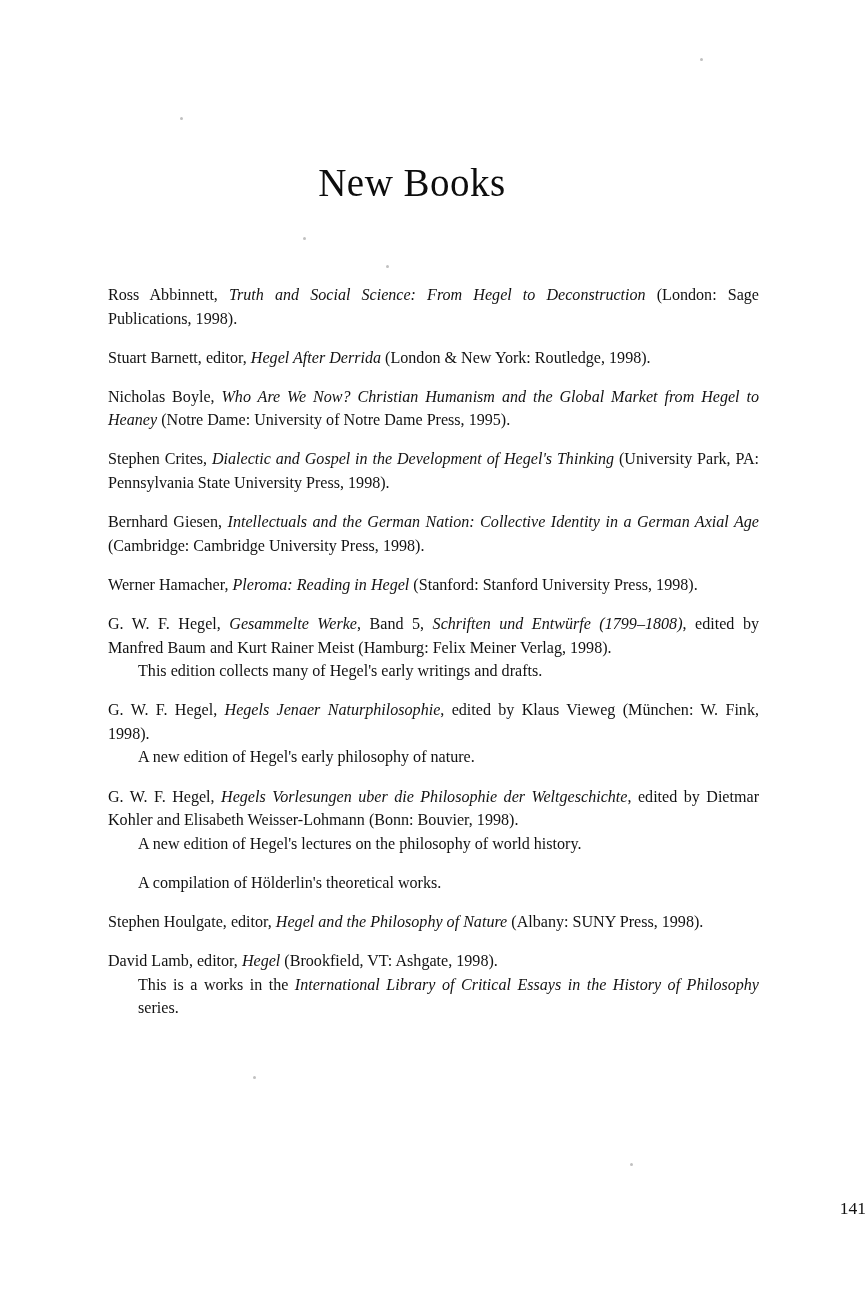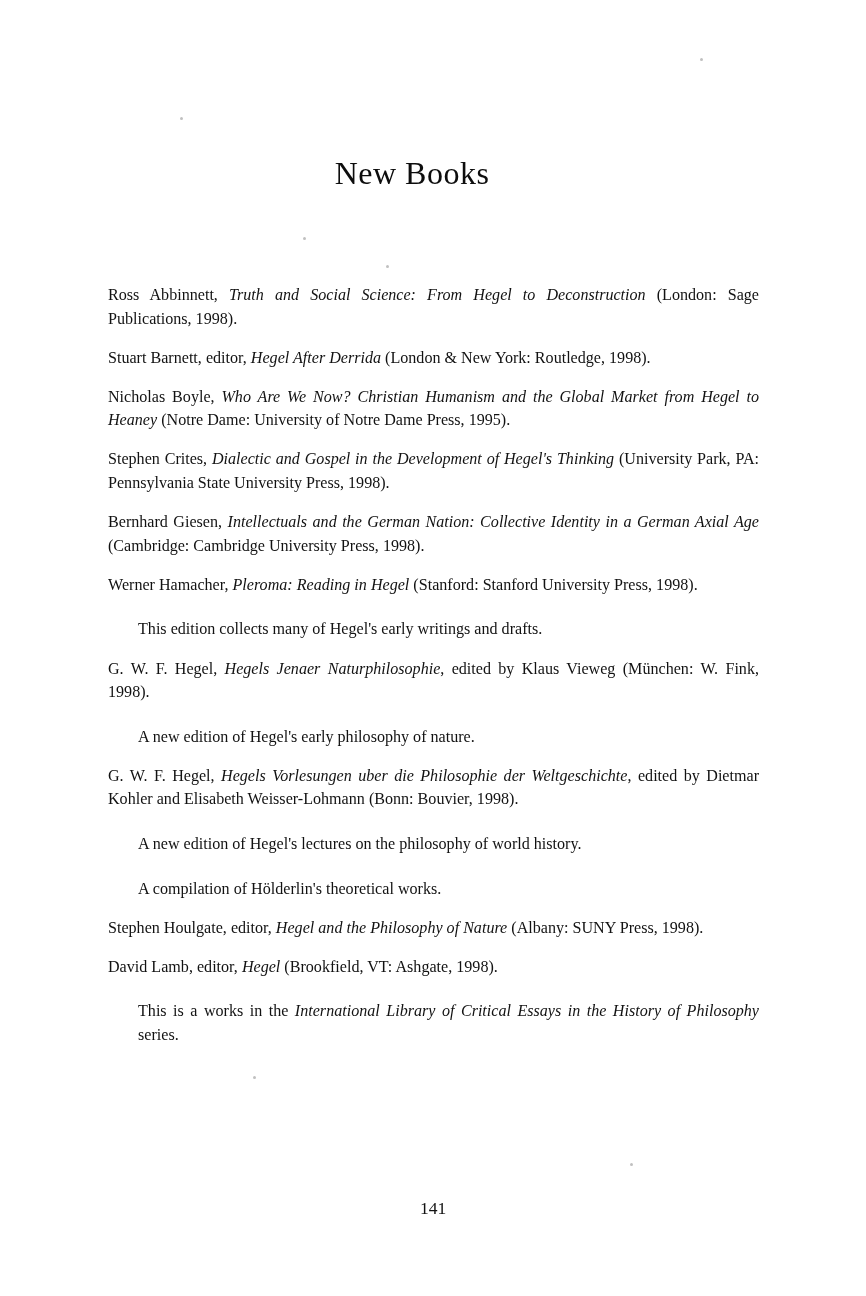--- a/index.html
+++ b/index.html
@@ -21,21 +21,21 @@
     width: 866px;
     height: 1296px;
     background: #ffffff;
   }
   .page-title {
     position: absolute;
     left: 0;
     top: 134px;
     width: 824px;
     text-align: center;
-    font-size: 32px;
+    font-size: 39px;
     letter-spacing: 0.5px;
     font-weight: normal;
     color: #0d0d0d;
   }
   .content {
     position: absolute;
     left: 108px;
     top: 283px;
     width: 651px;
   }
@@ -47,29 +47,28 @@
     text-justify: inter-word;
     color: #121212;
     hyphens: manual;
   }
   .entry:last-child { margin-bottom: 0; }
   .entry .ref { display: block; }
   .entry .note {
     display: block;
     margin-left: 30px;
     text-align: justify;
-    margin-top: 21px;
   }
   i { }
   .page-number {
     position: absolute;
     left: 0;
     top: 1198px;
     width: 866px;
-    text-align: center;
+    text-align: right;
     font-size: 17.5px;
     color: #111111;
   }
   .speck {
     position: absolute;
     background: #8d8d8d;
     border-radius: 50%;
     opacity: 0.55;
   }
 </style>
@@ -93,20 +92,21 @@
       <div class="entry">
         <span class="ref"><span>Stephen Crites, </span><i>Dialectic and Gospel in the Development of Hegel's Thinking</i><span> (University Park, PA: Pennsylvania State University Press, 1998).</span></span>
       </div>
       <div class="entry">
         <span class="ref"><span>Bernhard Giesen, </span><i>Intellectuals and the German Nation: Collective Identity in a German Axial Age</i><span> (Cambridge: Cambridge University Press, 1998).</span></span>
       </div>
       <div class="entry">
         <span class="ref"><span>Werner Hamacher, </span><i>Pleroma: Reading in Hegel</i><span> (Stanford: Stanford University Press, 1998).</span></span>
       </div>
       <div class="entry">
+        <span class="ref"><span>G. W. F. Hegel, </span><i>Gesammelte Werke</i><span>, Band 5, </span><i>Schriften und Entwürfe (1799–1808)</i><span>, edited by Manfred Baum and Kurt Rainer Meist (Hamburg: Felix Meiner Verlag, 1998).</span></span>
         <span class="note"><span>This edition collects many of Hegel's early writings and drafts.</span></span>
       </div>
       <div class="entry">
         <span class="ref"><span>G. W. F. Hegel, </span><i>Hegels Jenaer Naturphilosophie</i><span>, edited by Klaus Vieweg (München: W. Fink, 1998).</span></span>
         <span class="note"><span>A new edition of Hegel's early philosophy of nature.</span></span>
       </div>
       <div class="entry">
         <span class="ref"><span>G. W. F. Hegel, </span><i>Hegels Vorlesungen uber die Philosophie der Weltgeschichte</i><span>, edited by Dietmar Kohler and Elisabeth Weisser-Lohmann (Bonn: Bouvier, 1998).</span></span>
         <span class="note"><span>A new edition of Hegel's lectures on the philosophy of world history.</span></span>
       </div>

